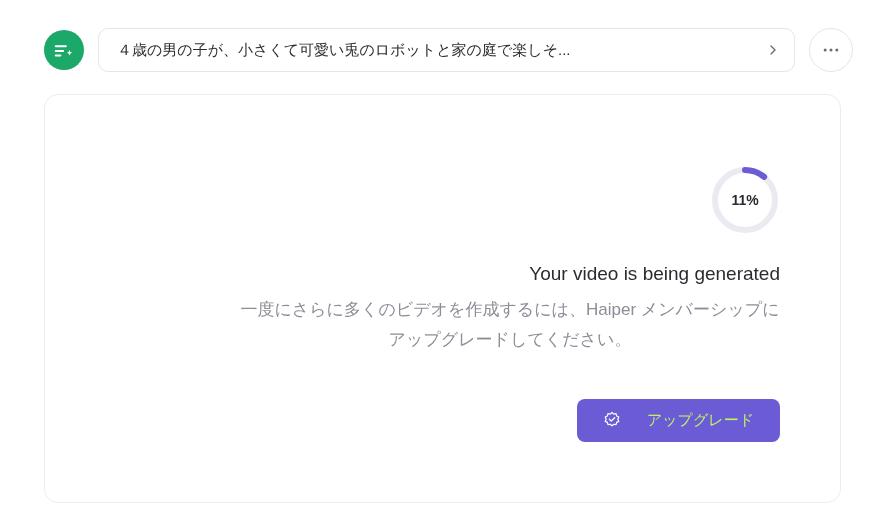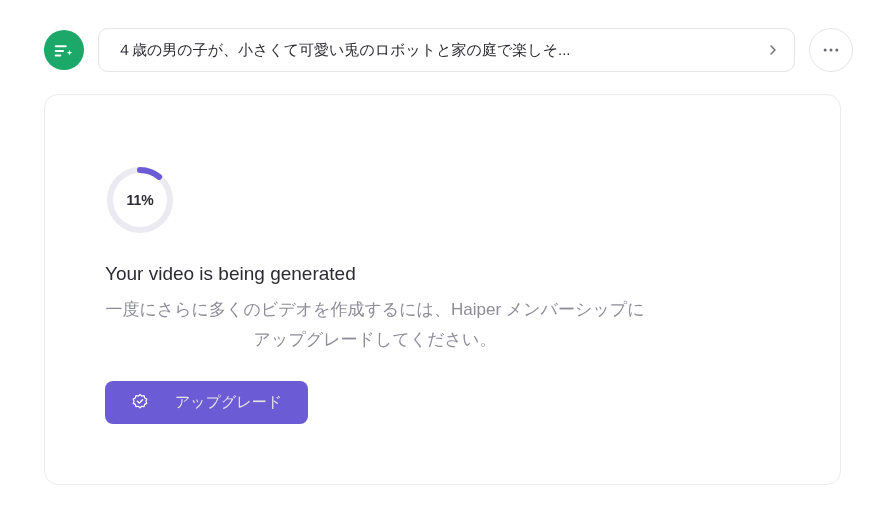--- a/index.html
+++ b/index.html
@@ -67,21 +67,21 @@
       color: #6b6b76;
       flex-shrink: 0;
     }
     .card {
       margin: 22px 44px 0 44px;
       border: 1px solid #ececf0;
       border-radius: 14px;
       padding: 70px 60px 60px 60px;
       display: flex;
       flex-direction: column;
-      align-items: flex-start;
+      align-items: flex-end;
     }
     .progress-ring {
       position: relative;
       width: 70px;
       height: 70px;
       margin-bottom: 28px;
     }
     .progress-ring svg { transform: rotate(-90deg); }
     .progress-label {
       position: absolute;
@@ -99,25 +99,25 @@
       color: #2b2b32;
       margin-bottom: 10px;
       text-align: center;
     }
     .subtext {
       font-size: 17px;
       color: #8d8d98;
       text-align: center;
       line-height: 1.75;
       max-width: 540px;
-      margin-bottom: 26px;
+      margin-bottom: 44px;
     }
     .upgrade-button {
       background: #6b5cd6;
-      color: #e5e5e5;
+      color: #bef264;
       border: none;
       border-radius: 8px;
       padding: 12px 26px;
       font-size: 15px;
       font-weight: 500;
       display: inline-flex;
       align-items: center;
       gap: 26px;
       cursor: pointer;
     }

